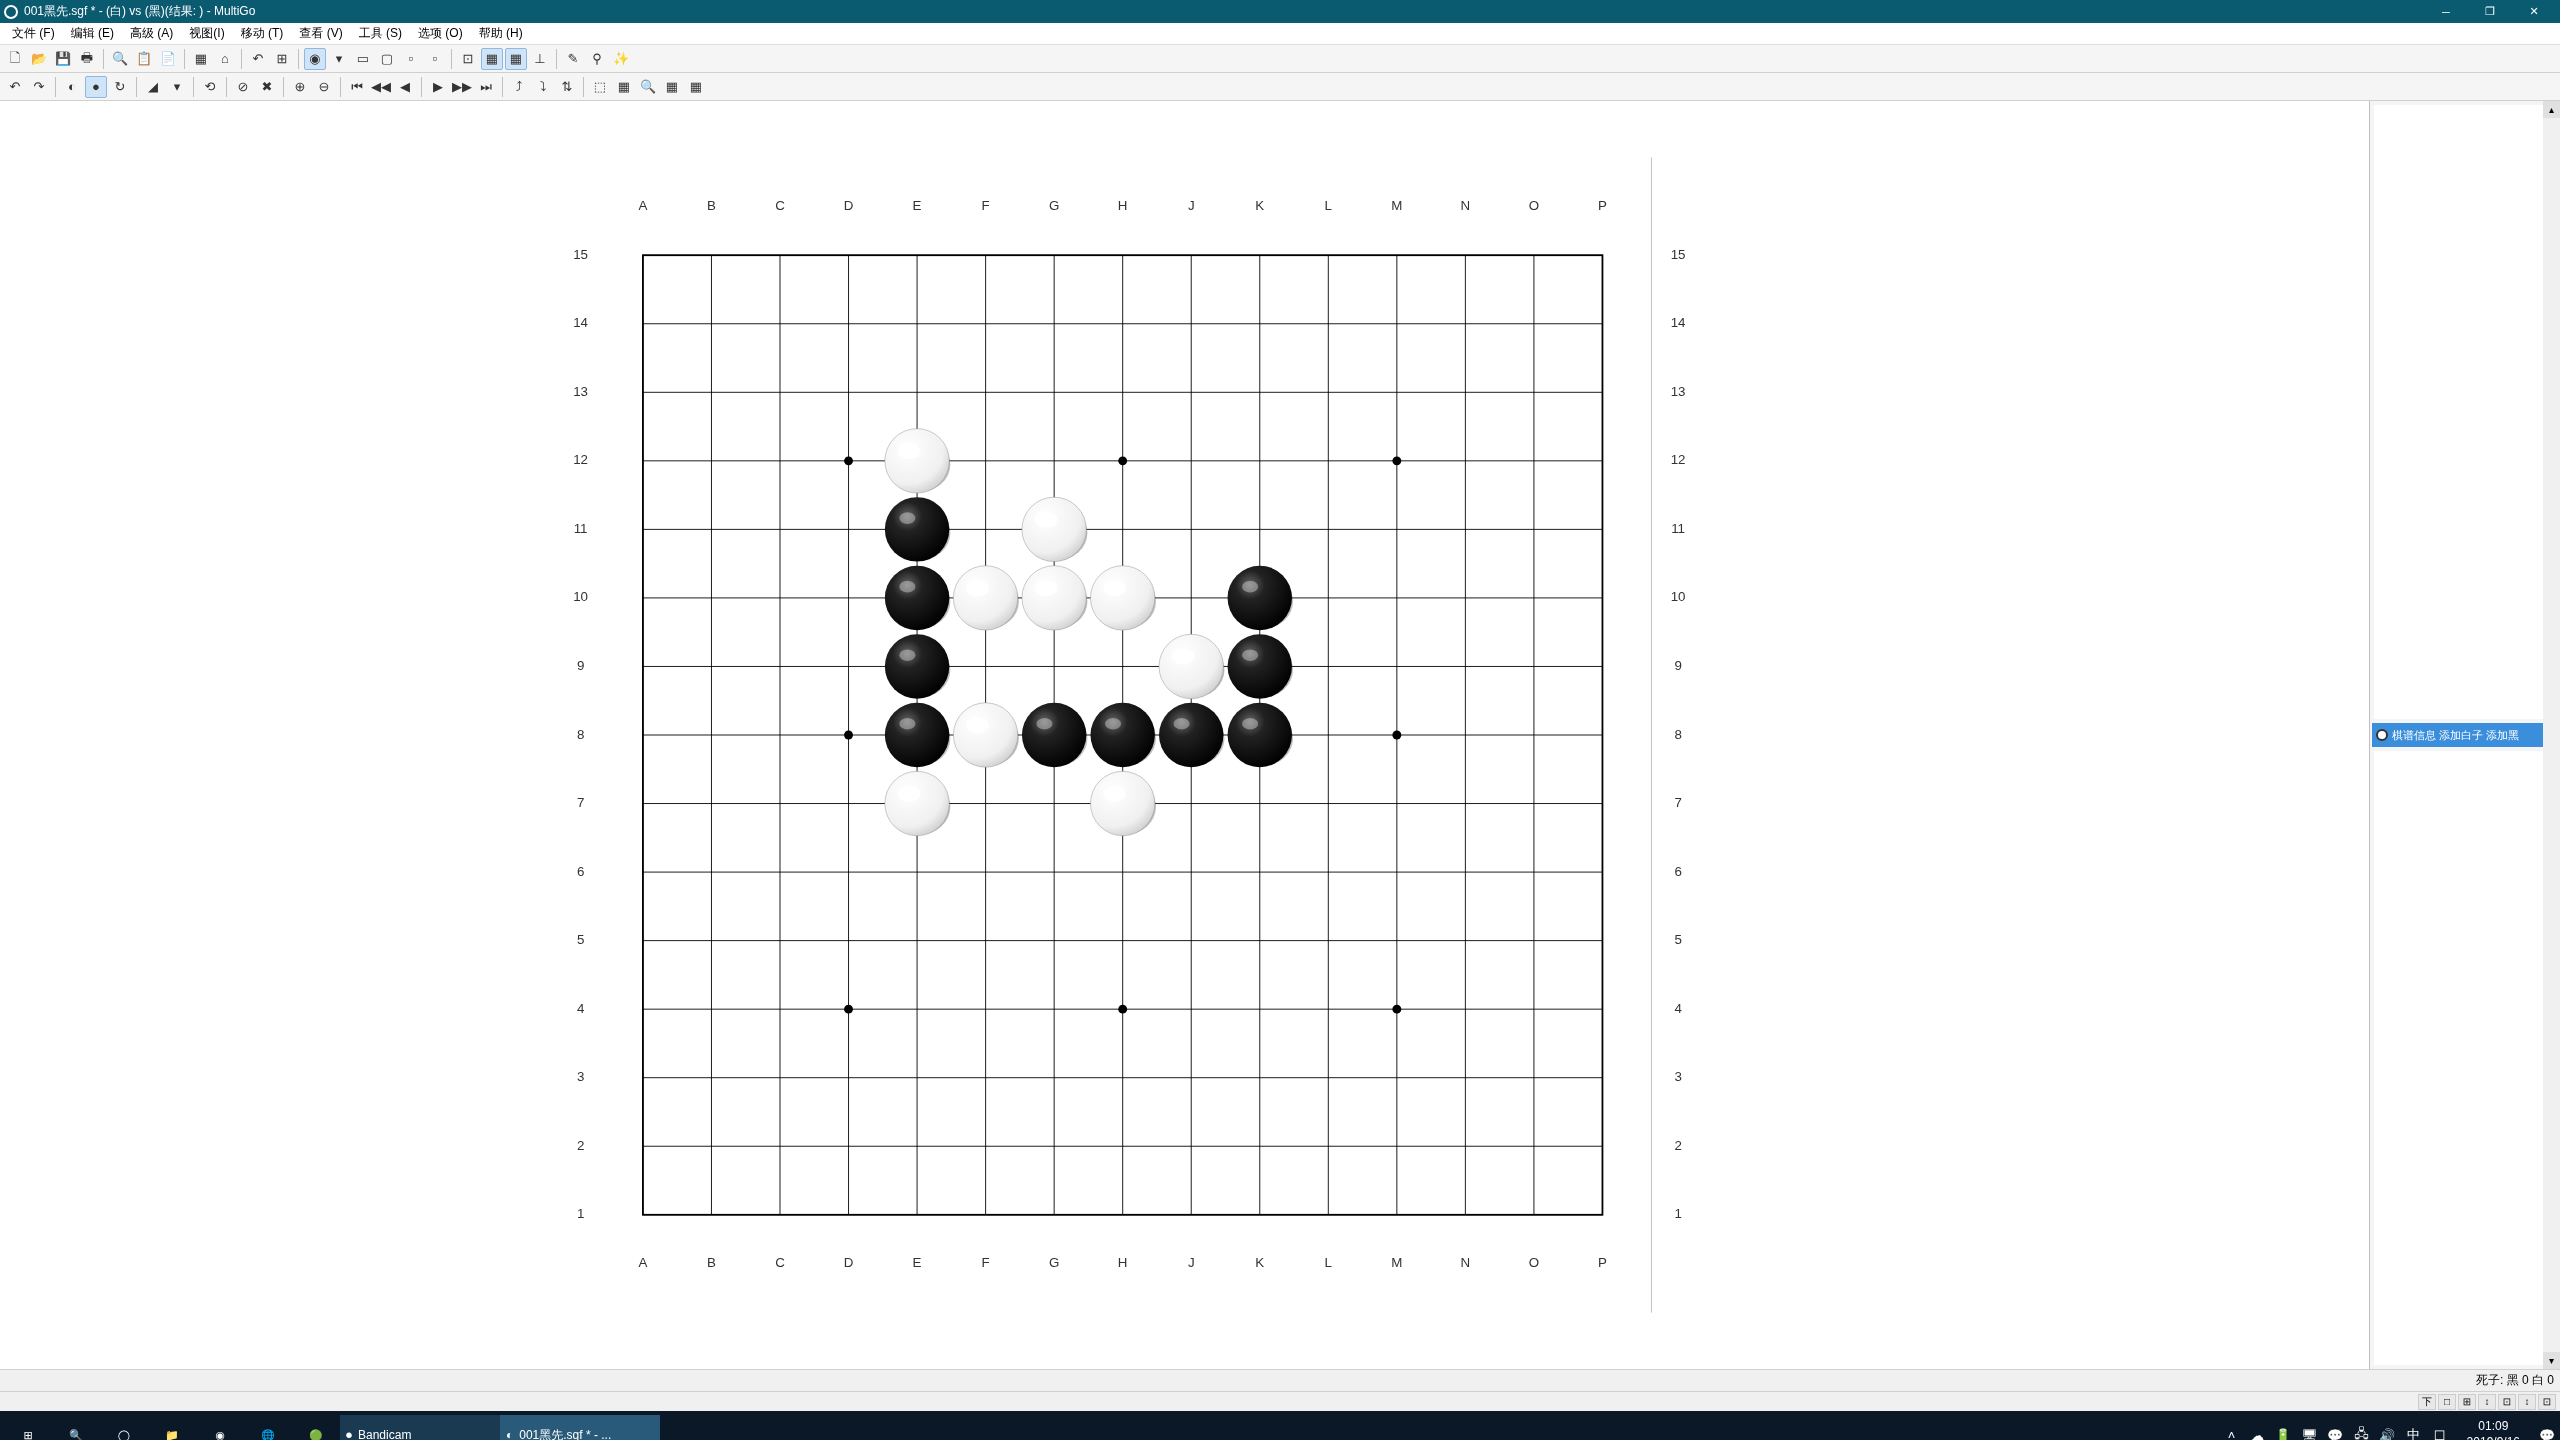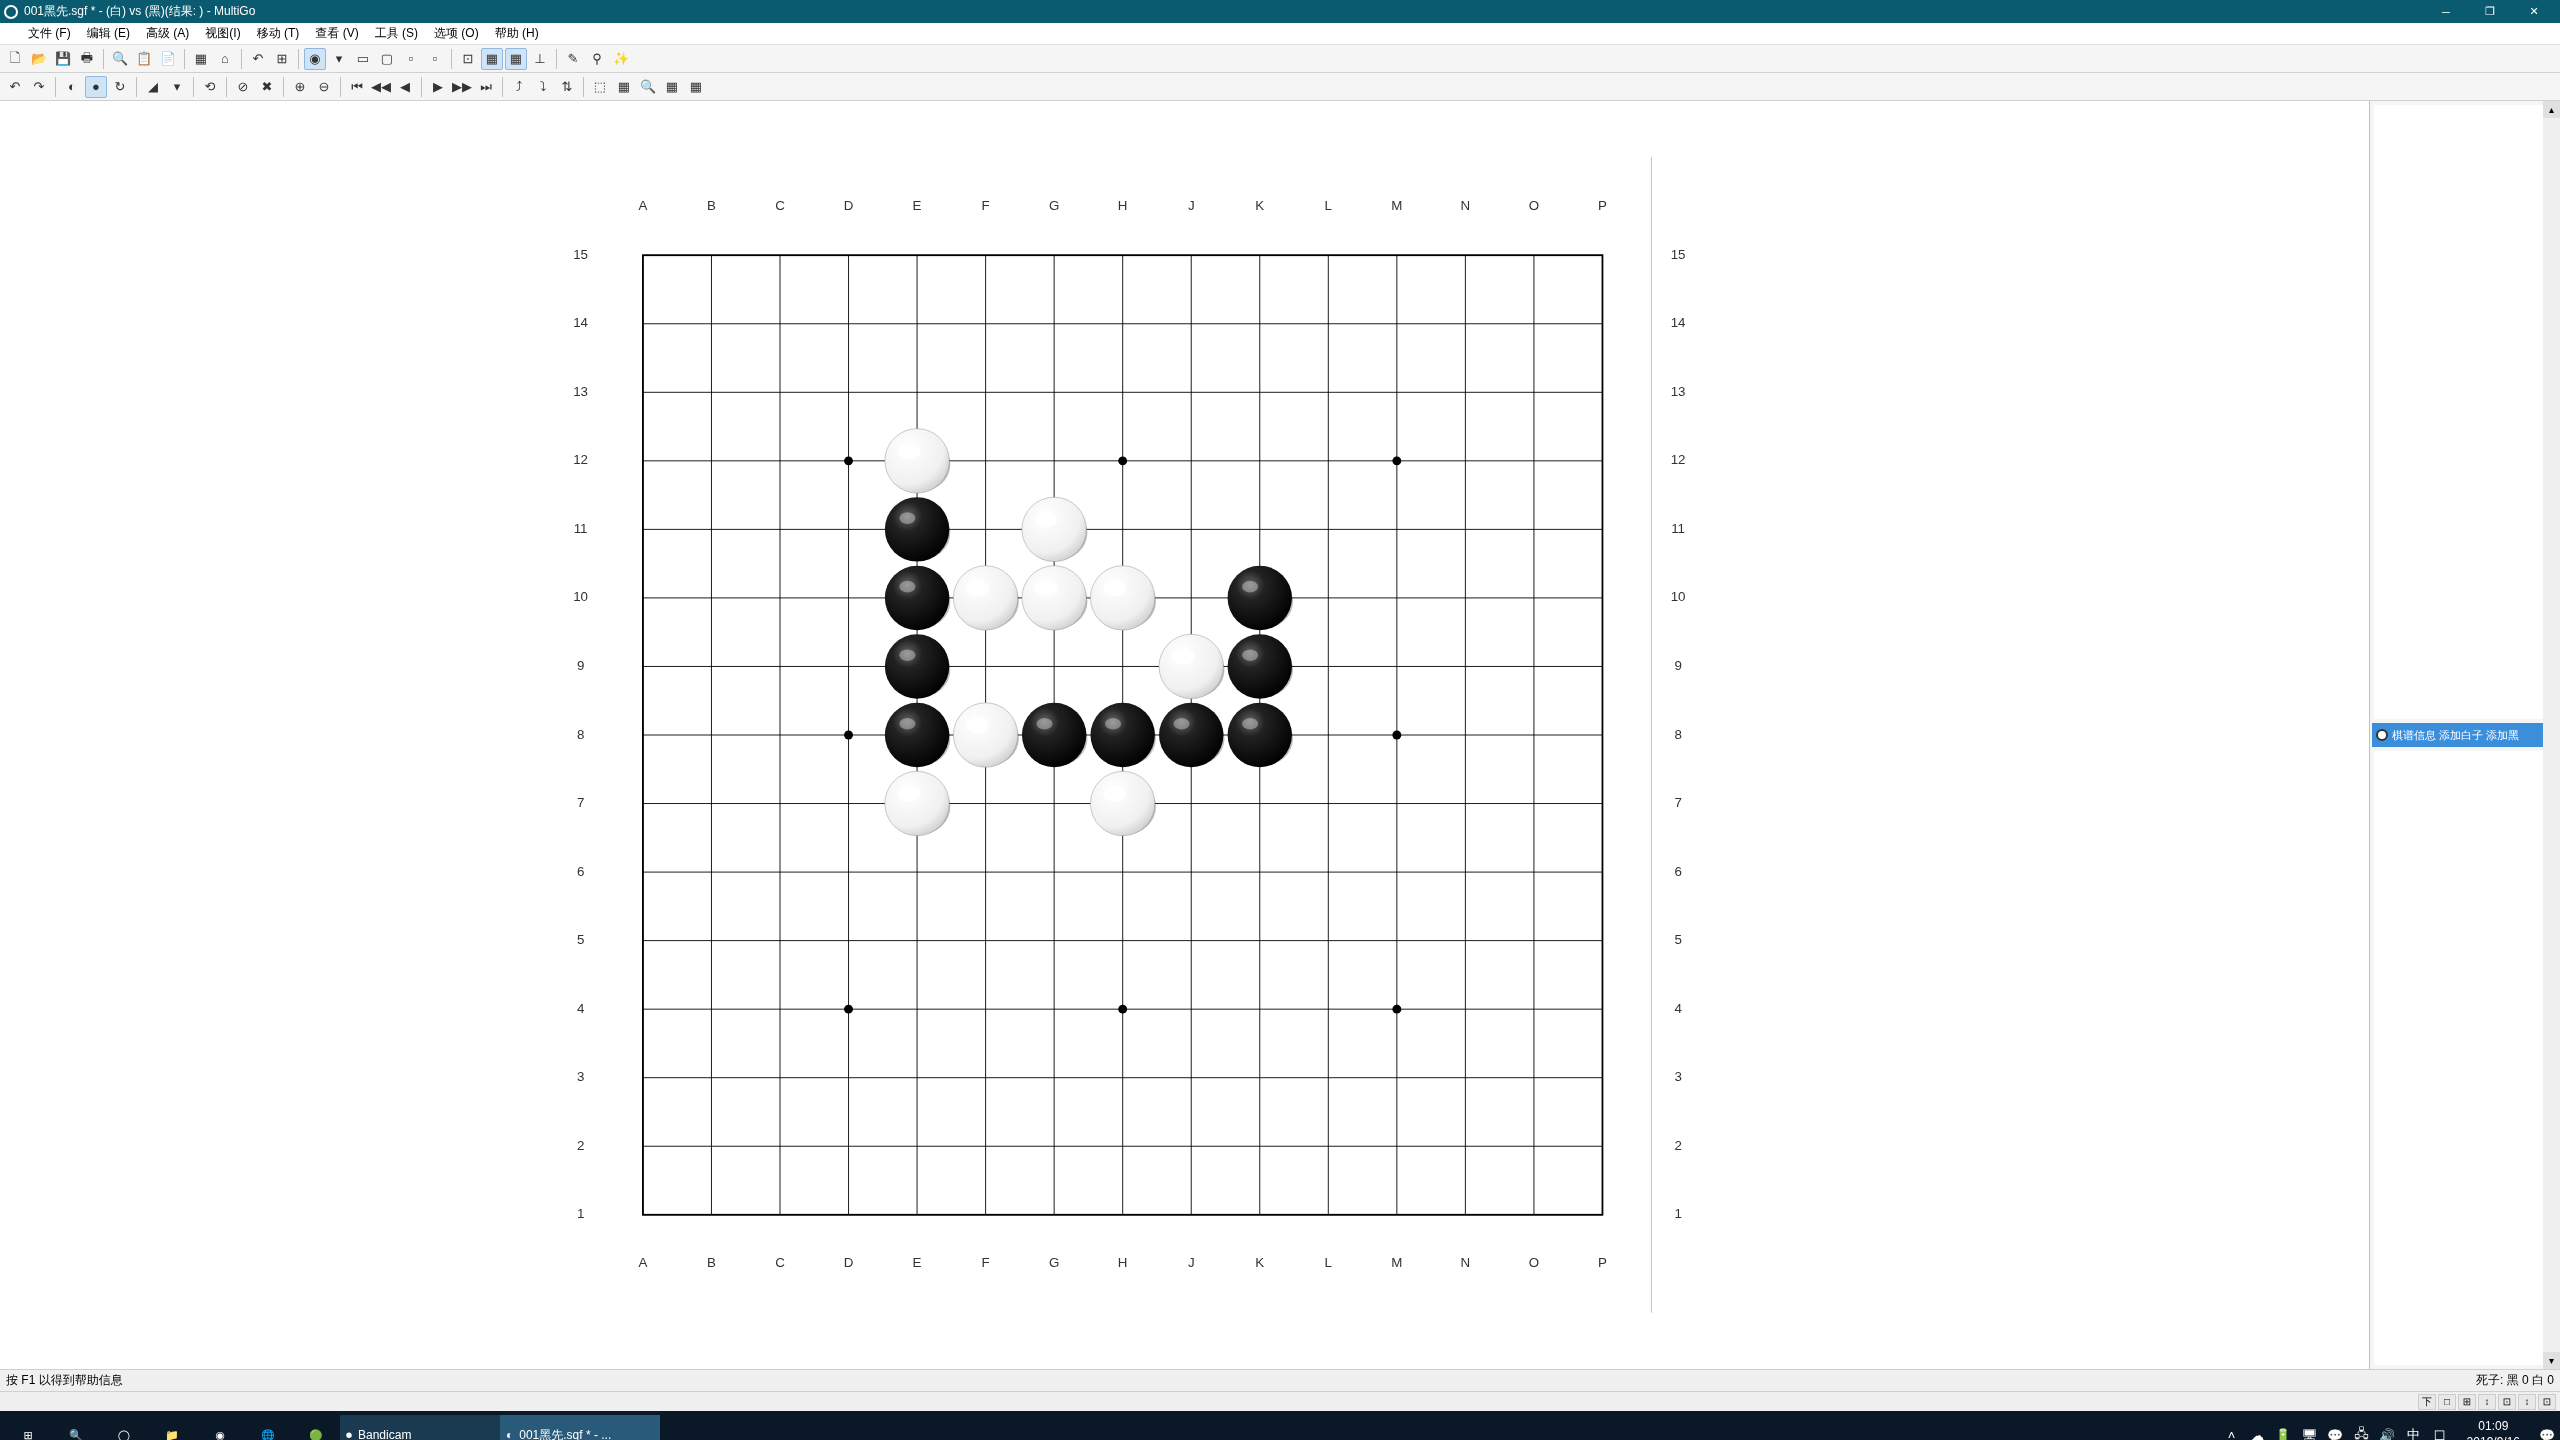--- a/index.html
+++ b/index.html
@@ -5,21 +5,21 @@
 * { margin: 0; padding: 0; box-sizing: border-box; }
 html, body { width: 2560px; height: 1440px; overflow: hidden; font-family: "Microsoft YaHei", sans-serif; font-size: 11px; background: #fff; }
 
 
 .title-bar { height: 23px; background: #0a5a70; color: #fff; display: flex; align-items: center; padding: 8px 4px; }
 .title-bar .app-icon { width: 14px; height: 14px; border: 2px solid #fff; border-radius: 50%; margin-right: 6px; }
 .title-bar .title-text { flex: 1; font-size: 12px; }
 .title-bar .win-btn { width: 44px; height: 24px; display: flex; align-items: center; justify-content: center; color: #fff; }
 
 
-.menu-bar { height: 22px; background: #fff; border-bottom: 1px solid #e0e0e0; display: flex; align-items: flex-start; padding: 0 20px; font-size: 12px; }
+.menu-bar { height: 22px; background: #fff; border-bottom: 1px solid #e0e0e0; display: flex; align-items: flex-start; padding: 0 4px; font-size: 12px; }
 .menu-bar .menu-item { padding: 2px 8px; cursor: default; }
 
 
 .toolbar { height: 28px; background: #f5f5f5; border-bottom: 1px solid #d0d0d0; display: flex; align-items: center; padding: 0 4px; gap: 2px; }
 .toolbar .tb-btn { width: 22px; height: 22px; display: flex; align-items: center; justify-content: center; border: 1px solid transparent; border-radius: 2px; font-size: 13px; color: #333; }
 .toolbar .tb-btn.active { background: #cfe4f7; border-color: #8fb8e0; }
 .toolbar .sep { width: 1px; height: 20px; background: #c0c0c0; margin: 0 3px; }
 
 
 .main { display: flex; height: calc(1440px - 24px - 22px - 28px - 28px - 22px - 48px); }
@@ -438,21 +438,20 @@
     <div class="panel-rest"></div>
     <div class="side-scroll">
       <div class="sc-btn">▴</div>
       <div class="sc-track"></div>
       <div class="sc-btn">▾</div>
     </div>
   </div>
 </div>
 
 <div class="status-bar">
-  <div class="st-left">按 F1 以得到帮助信息</div>
   <div class="st-right">死子:  黑 0 白 0</div>
 </div>
 <div class="status-row2" id="status2">
     <div class="mini">下</div>
     <div class="mini">□</div>
     <div class="mini">⊞</div>
     <div class="mini">↕</div>
     <div class="mini">⊡</div>
     <div class="mini">↕</div>
     <div class="mini">⊡</div>

